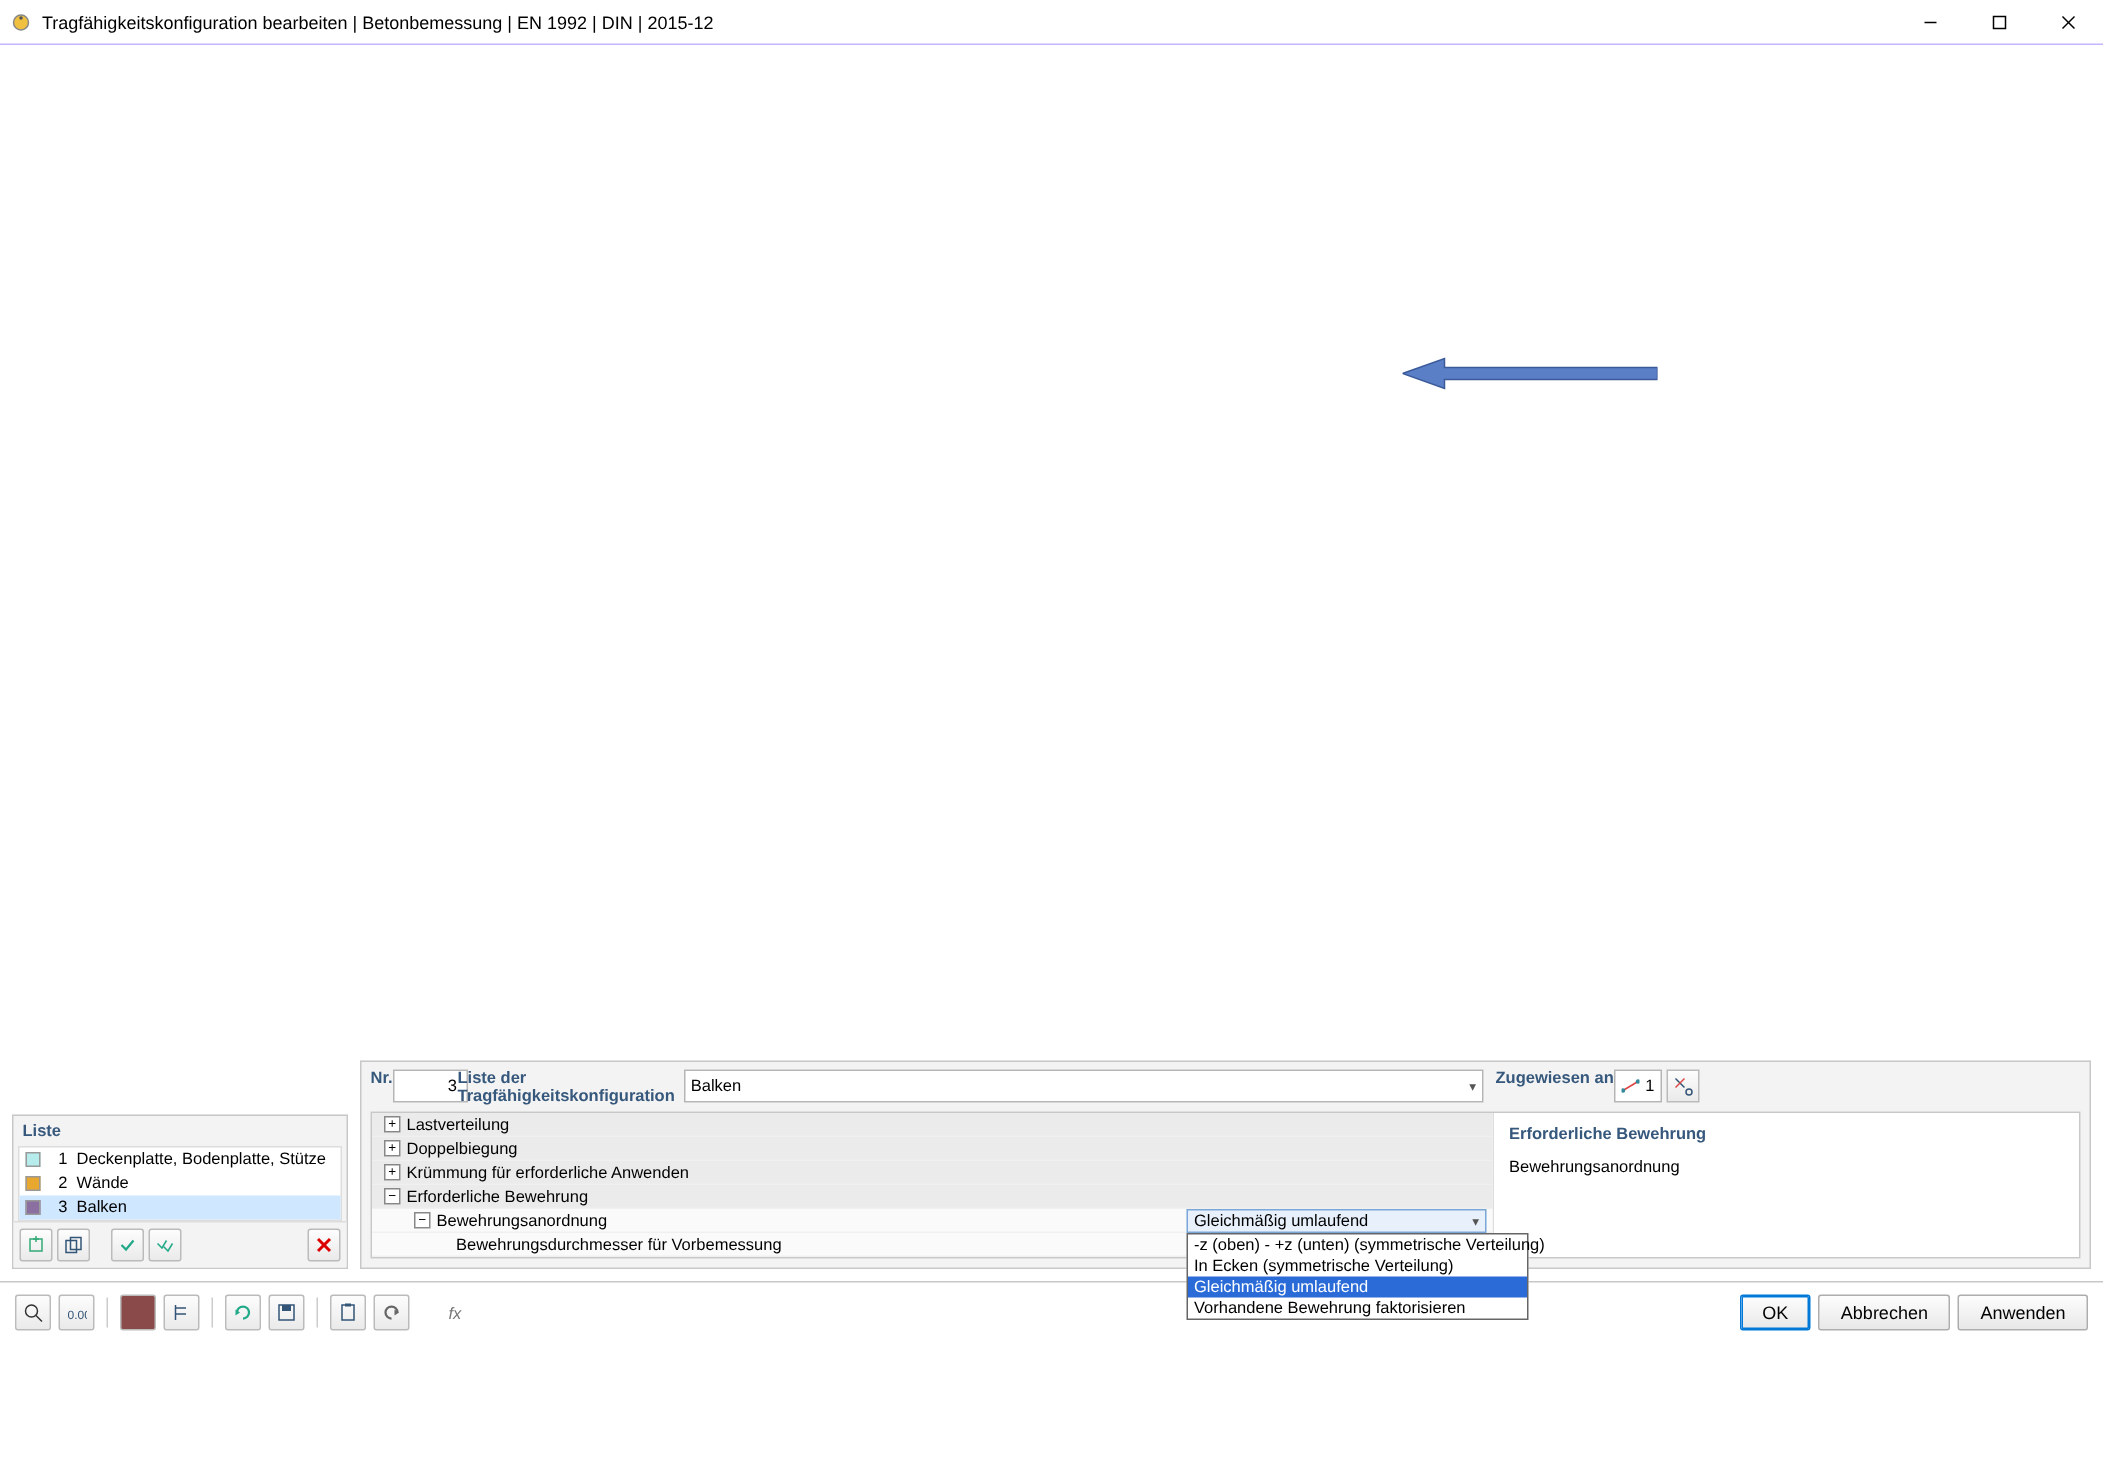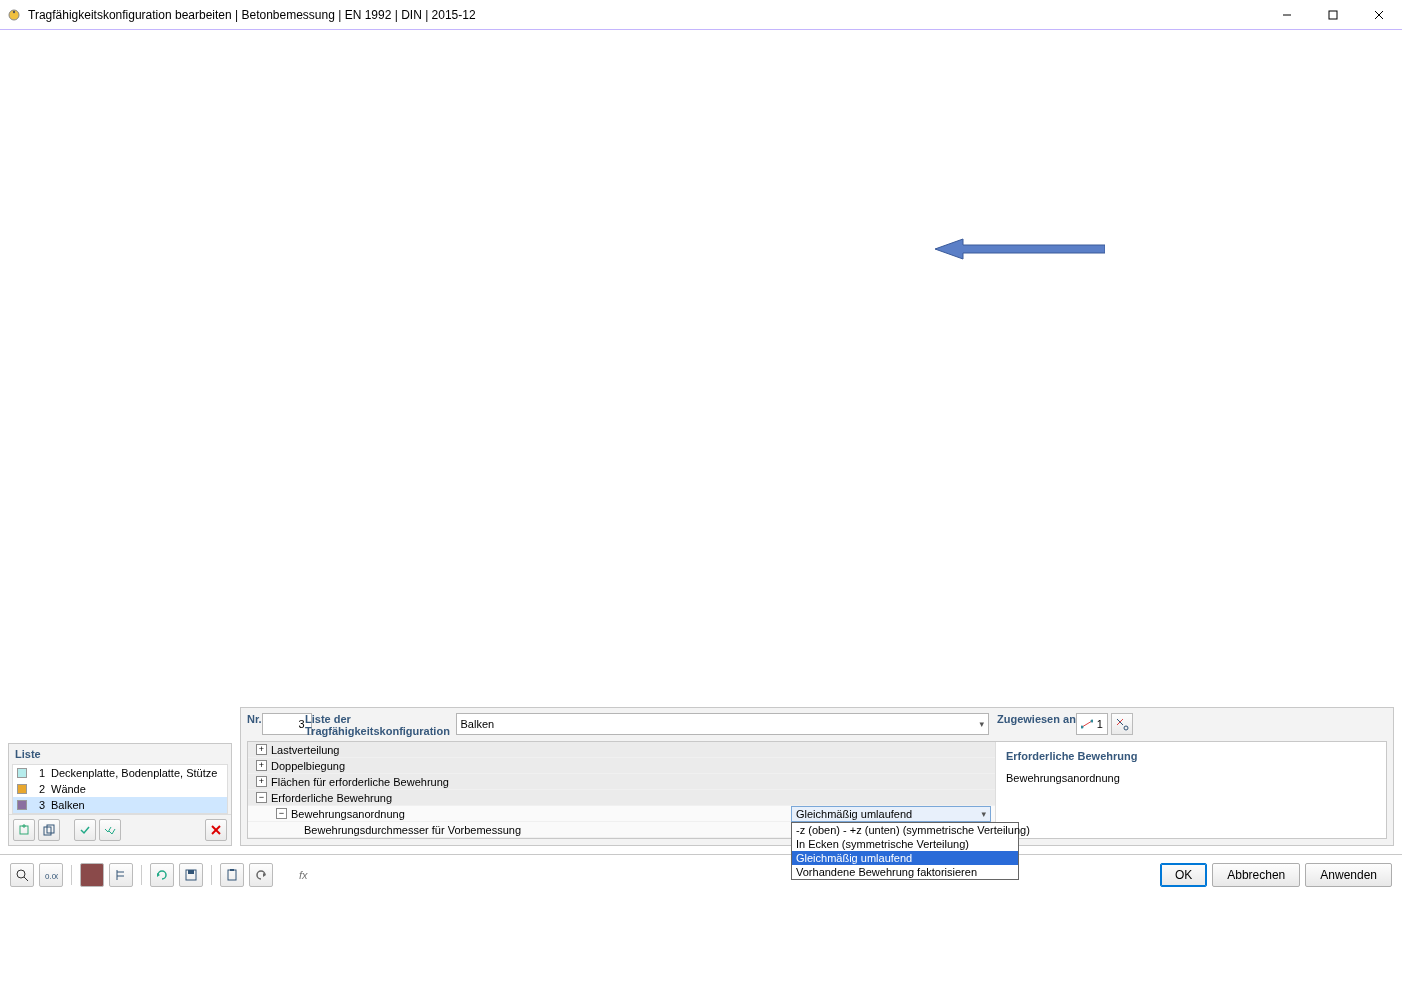--- a/index.html
+++ b/index.html
@@ -213,21 +213,21 @@
           <span>Lastverteilung</span>
         </div>
         <div class="tree-row cat">
           <span class="ind" style="width:8px"></span>
             <span class="exp">+</span>
           <span>Doppelbiegung</span>
         </div>
         <div class="tree-row cat">
           <span class="ind" style="width:8px"></span>
             <span class="exp">+</span>
-          <span>Flächen für erforderliche Bewehrung</span>
+          <span>Krümmung für erforderliche Anwenden</span>
         </div>
         <div class="tree-row cat">
           <span class="ind" style="width:8px"></span>
             <span class="exp">−</span>
           <span>Erforderliche Bewehrung</span>
         </div>
         <div class="tree-row sub" style="position:relative">
           <span class="ind" style="width:28px"></span>
             <span class="exp">−</span>
           <span>Bewehrungsanordnung</span>

